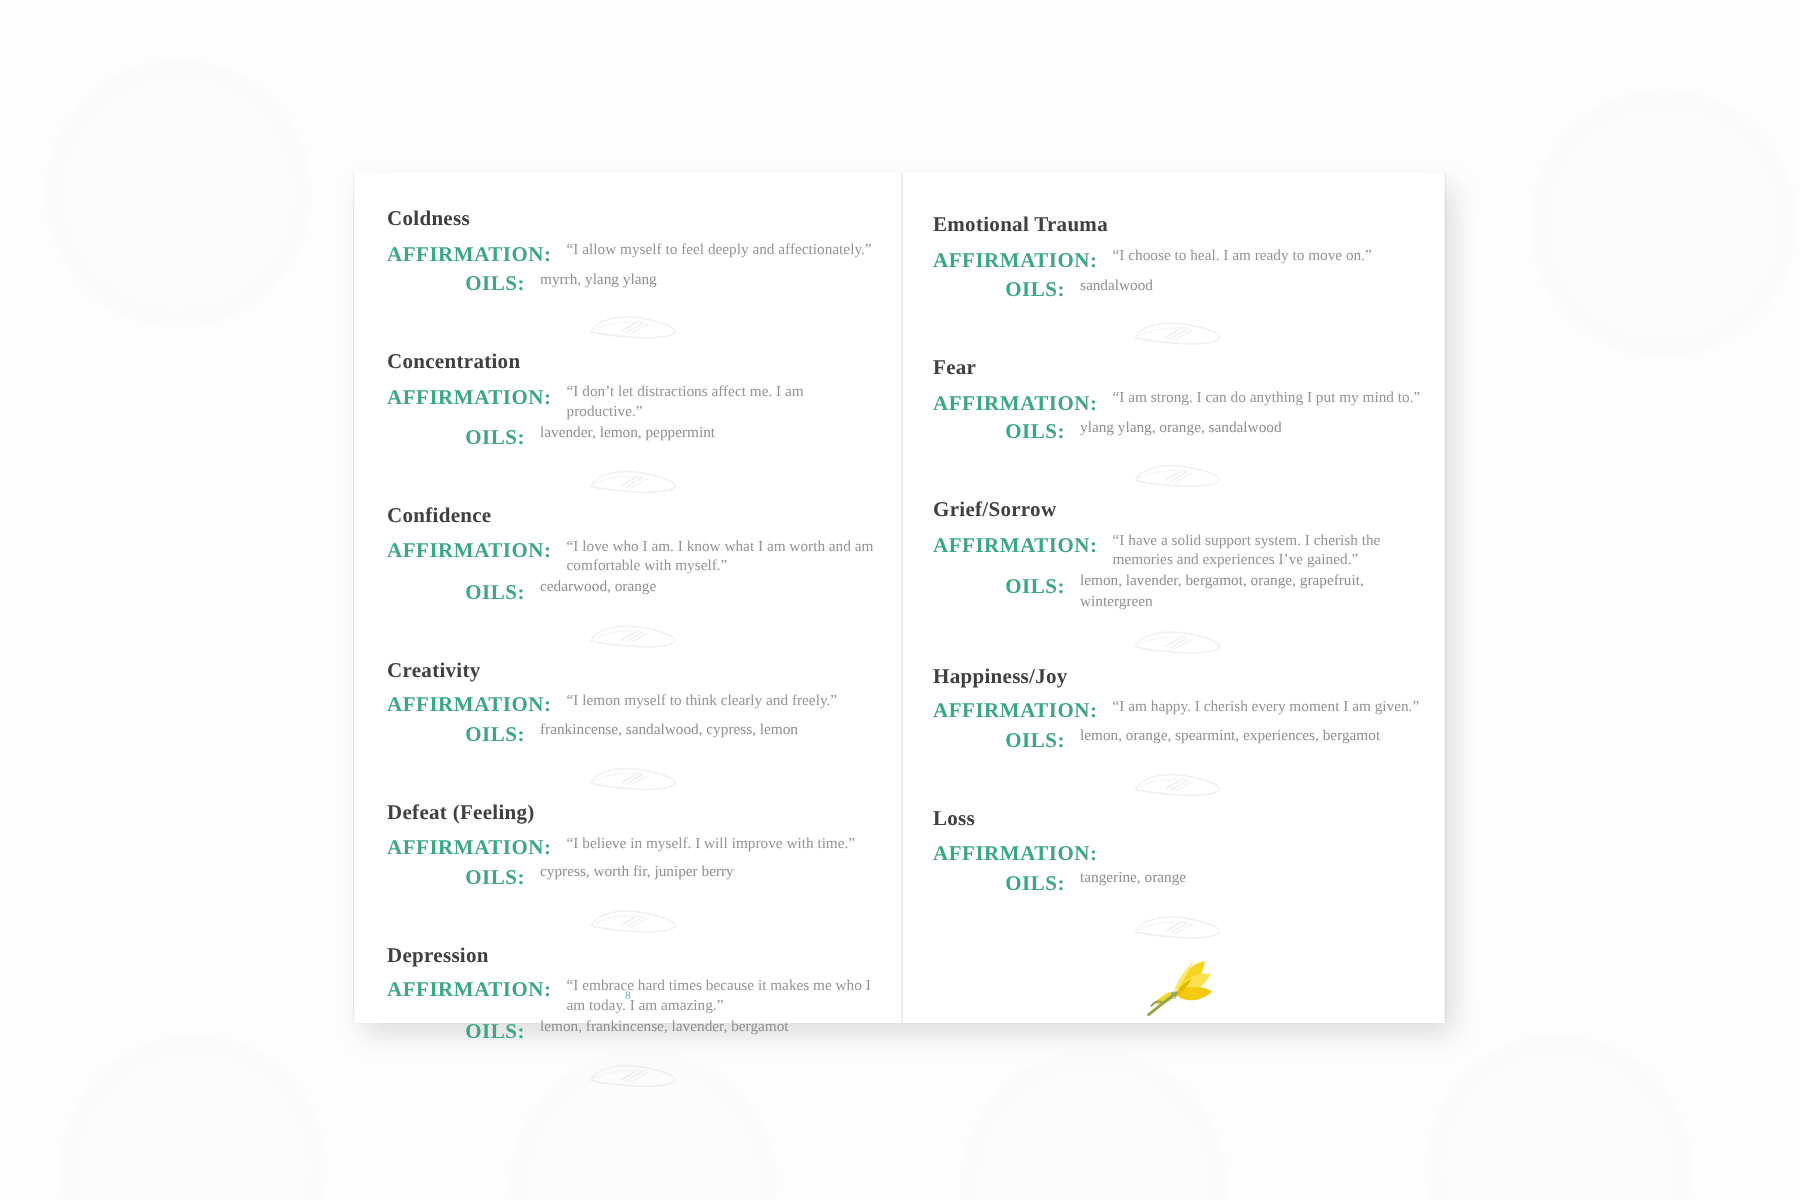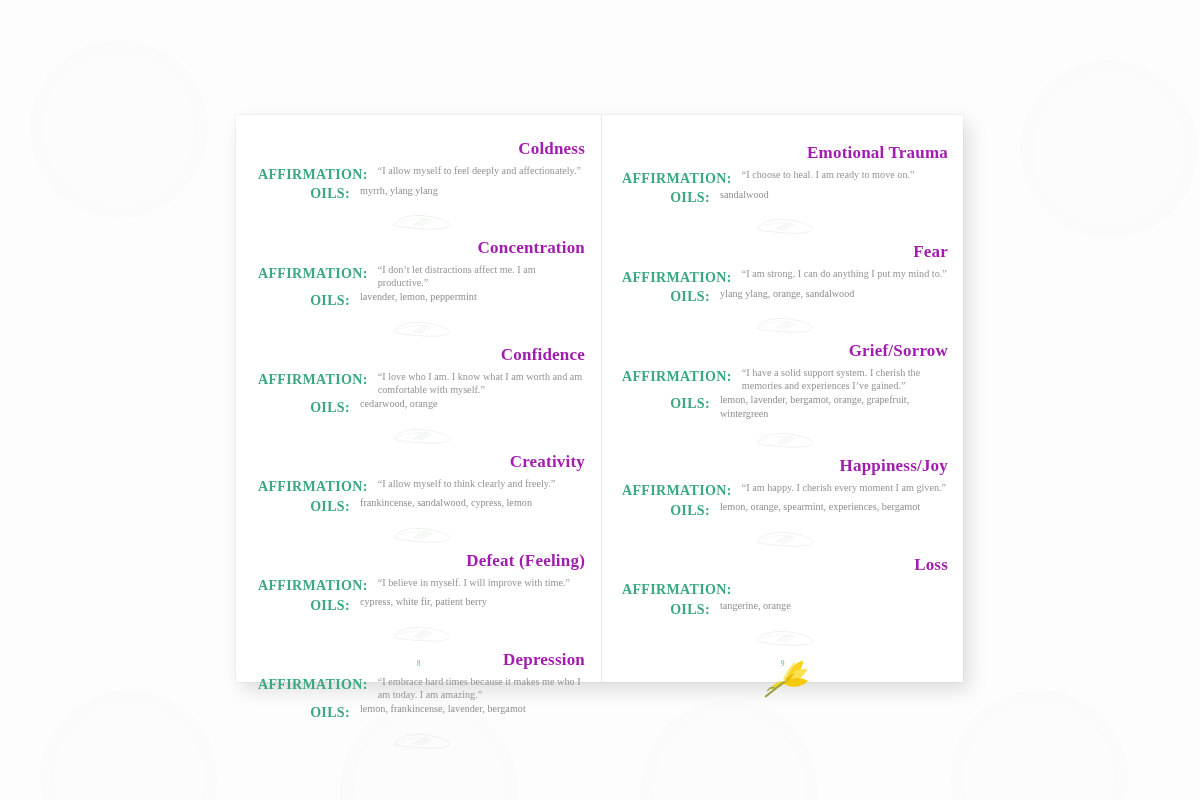--- a/index.html
+++ b/index.html
@@ -61,23 +61,23 @@
   .page-right {
     width: 362px;
     padding: 28px 15px 0 20px;
     border-left: 1px solid #e9e9e9;
   }
 
   .entry {
     margin-bottom: 10px;
   }
   .entry-title {
-    text-align: right;
-    color: #a21caf;
-    font-size: 17px;
+    text-align: left;
+    color: #404040;
+    font-size: 14px;
     font-weight: bold;
     letter-spacing: 0.2px;
     margin: 0 0 5px 0;
     font-family: "Liberation Serif", serif;
   }
   .row {
     display: flex;
     align-items: flex-start;
     margin-bottom: 1px;
   }
@@ -199,21 +199,21 @@
           <path d="M8 13 C12 5 26 2 40 4 C54 6 64 10 64 13 C64 16 52 18 38 17 C24 16 12 15 8 13 Z" fill="none" stroke="#dfe6df" stroke-width="1"></path>
           <path d="M28 13 L40 6" stroke="#dfe6df" stroke-width="1.1" fill="none"></path>
           <path d="M31 14 L43 7" stroke="#e4eae4" stroke-width="1.1" fill="none"></path>
           <path d="M34 14.6 L46 8" stroke="#e8ede8" stroke-width="1.1" fill="none"></path>
           <path d="M10 12 C18 7 30 6 42 7" stroke="#ecf1ec" stroke-width="0.9" fill="none"></path>
         </svg>
         <div class="entry">
           <h2 class="entry-title">Creativity</h2>
           <div class="row">
             <div class="row-label">AFFIRMATION:</div>
-            <div class="row-value italicish">“I allow myself to think clearly and freely.”</div>
+            <div class="row-value italicish">“I lemon myself to think clearly and freely.”</div>
           </div>
           <div class="row">
             <div class="row-label">OILS:</div>
             <div class="row-value">frankincense, sandalwood, cypress, lemon</div>
           </div>
         </div>
         <svg class="ornament" viewBox="0 0 72 20">
           <path d="M8 13 C12 5 26 2 40 4 C54 6 64 10 64 13 C64 16 52 18 38 17 C24 16 12 15 8 13 Z" fill="none" stroke="#dfe6df" stroke-width="1"></path>
           <path d="M28 13 L40 6" stroke="#dfe6df" stroke-width="1.1" fill="none"></path>
           <path d="M31 14 L43 7" stroke="#e4eae4" stroke-width="1.1" fill="none"></path>
@@ -221,21 +221,21 @@
           <path d="M10 12 C18 7 30 6 42 7" stroke="#ecf1ec" stroke-width="0.9" fill="none"></path>
         </svg>
         <div class="entry">
           <h2 class="entry-title">Defeat (Feeling)</h2>
           <div class="row">
             <div class="row-label">AFFIRMATION:</div>
             <div class="row-value italicish">“I believe in myself. I will improve with time.”</div>
           </div>
           <div class="row">
             <div class="row-label">OILS:</div>
-            <div class="row-value">cypress, white fir, patient berry</div>
+            <div class="row-value">cypress, worth fir, juniper berry</div>
           </div>
         </div>
         <svg class="ornament" viewBox="0 0 72 20">
           <path d="M8 13 C12 5 26 2 40 4 C54 6 64 10 64 13 C64 16 52 18 38 17 C24 16 12 15 8 13 Z" fill="none" stroke="#dfe6df" stroke-width="1"></path>
           <path d="M28 13 L40 6" stroke="#dfe6df" stroke-width="1.1" fill="none"></path>
           <path d="M31 14 L43 7" stroke="#e4eae4" stroke-width="1.1" fill="none"></path>
           <path d="M34 14.6 L46 8" stroke="#e8ede8" stroke-width="1.1" fill="none"></path>
           <path d="M10 12 C18 7 30 6 42 7" stroke="#ecf1ec" stroke-width="0.9" fill="none"></path>
         </svg>
         <div class="entry">

